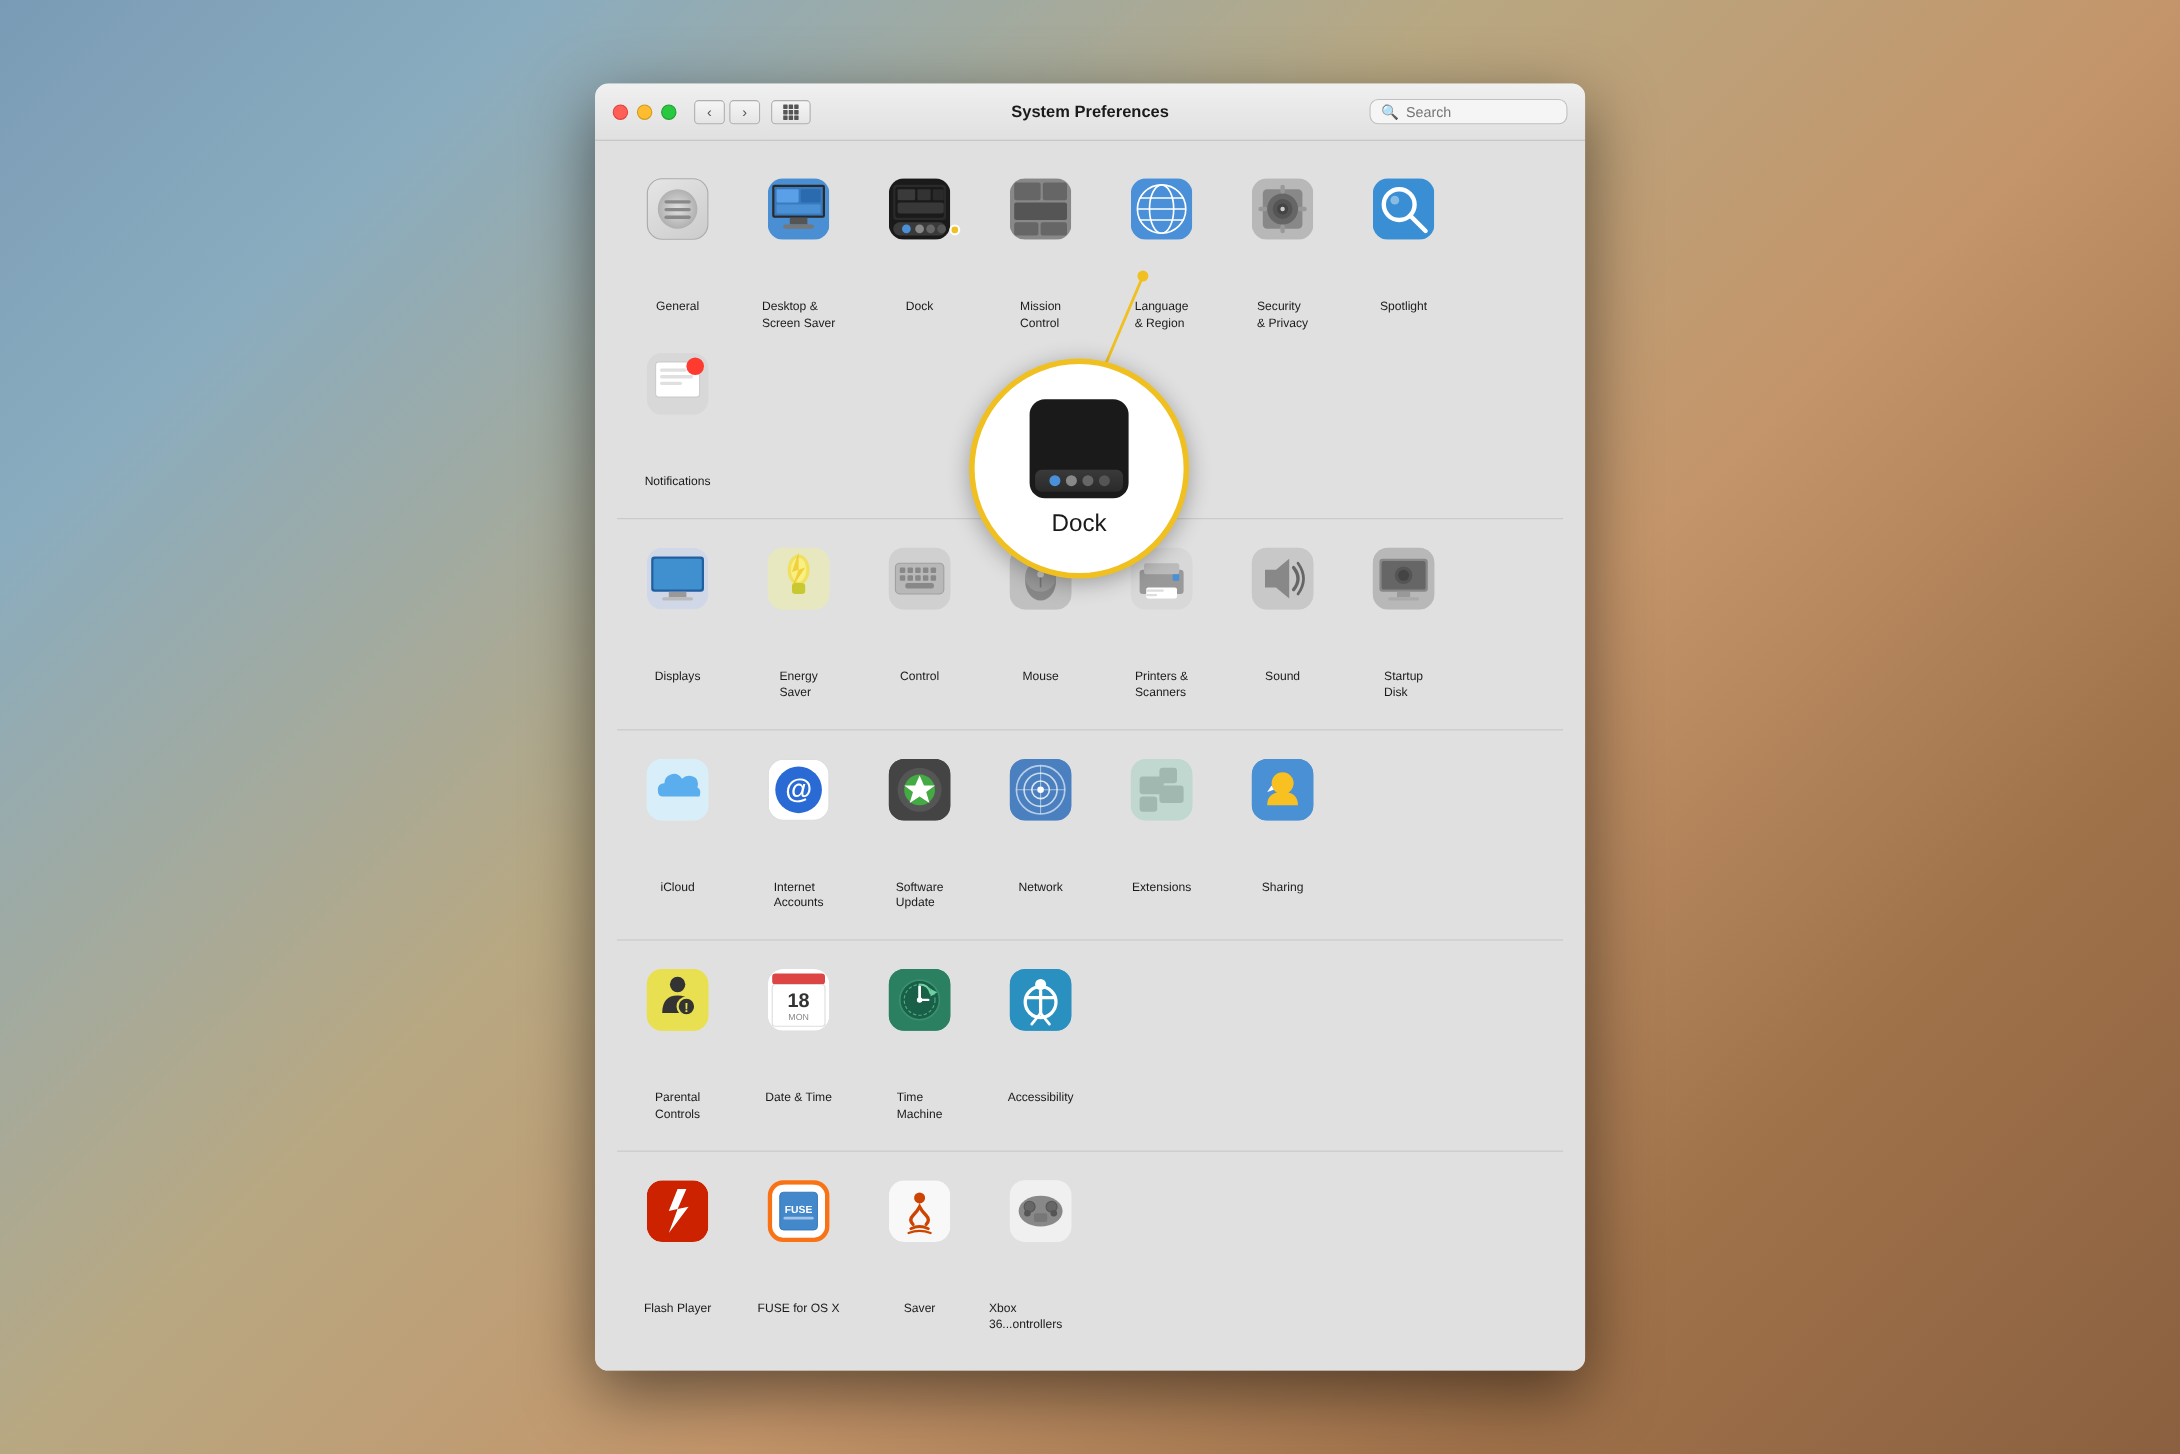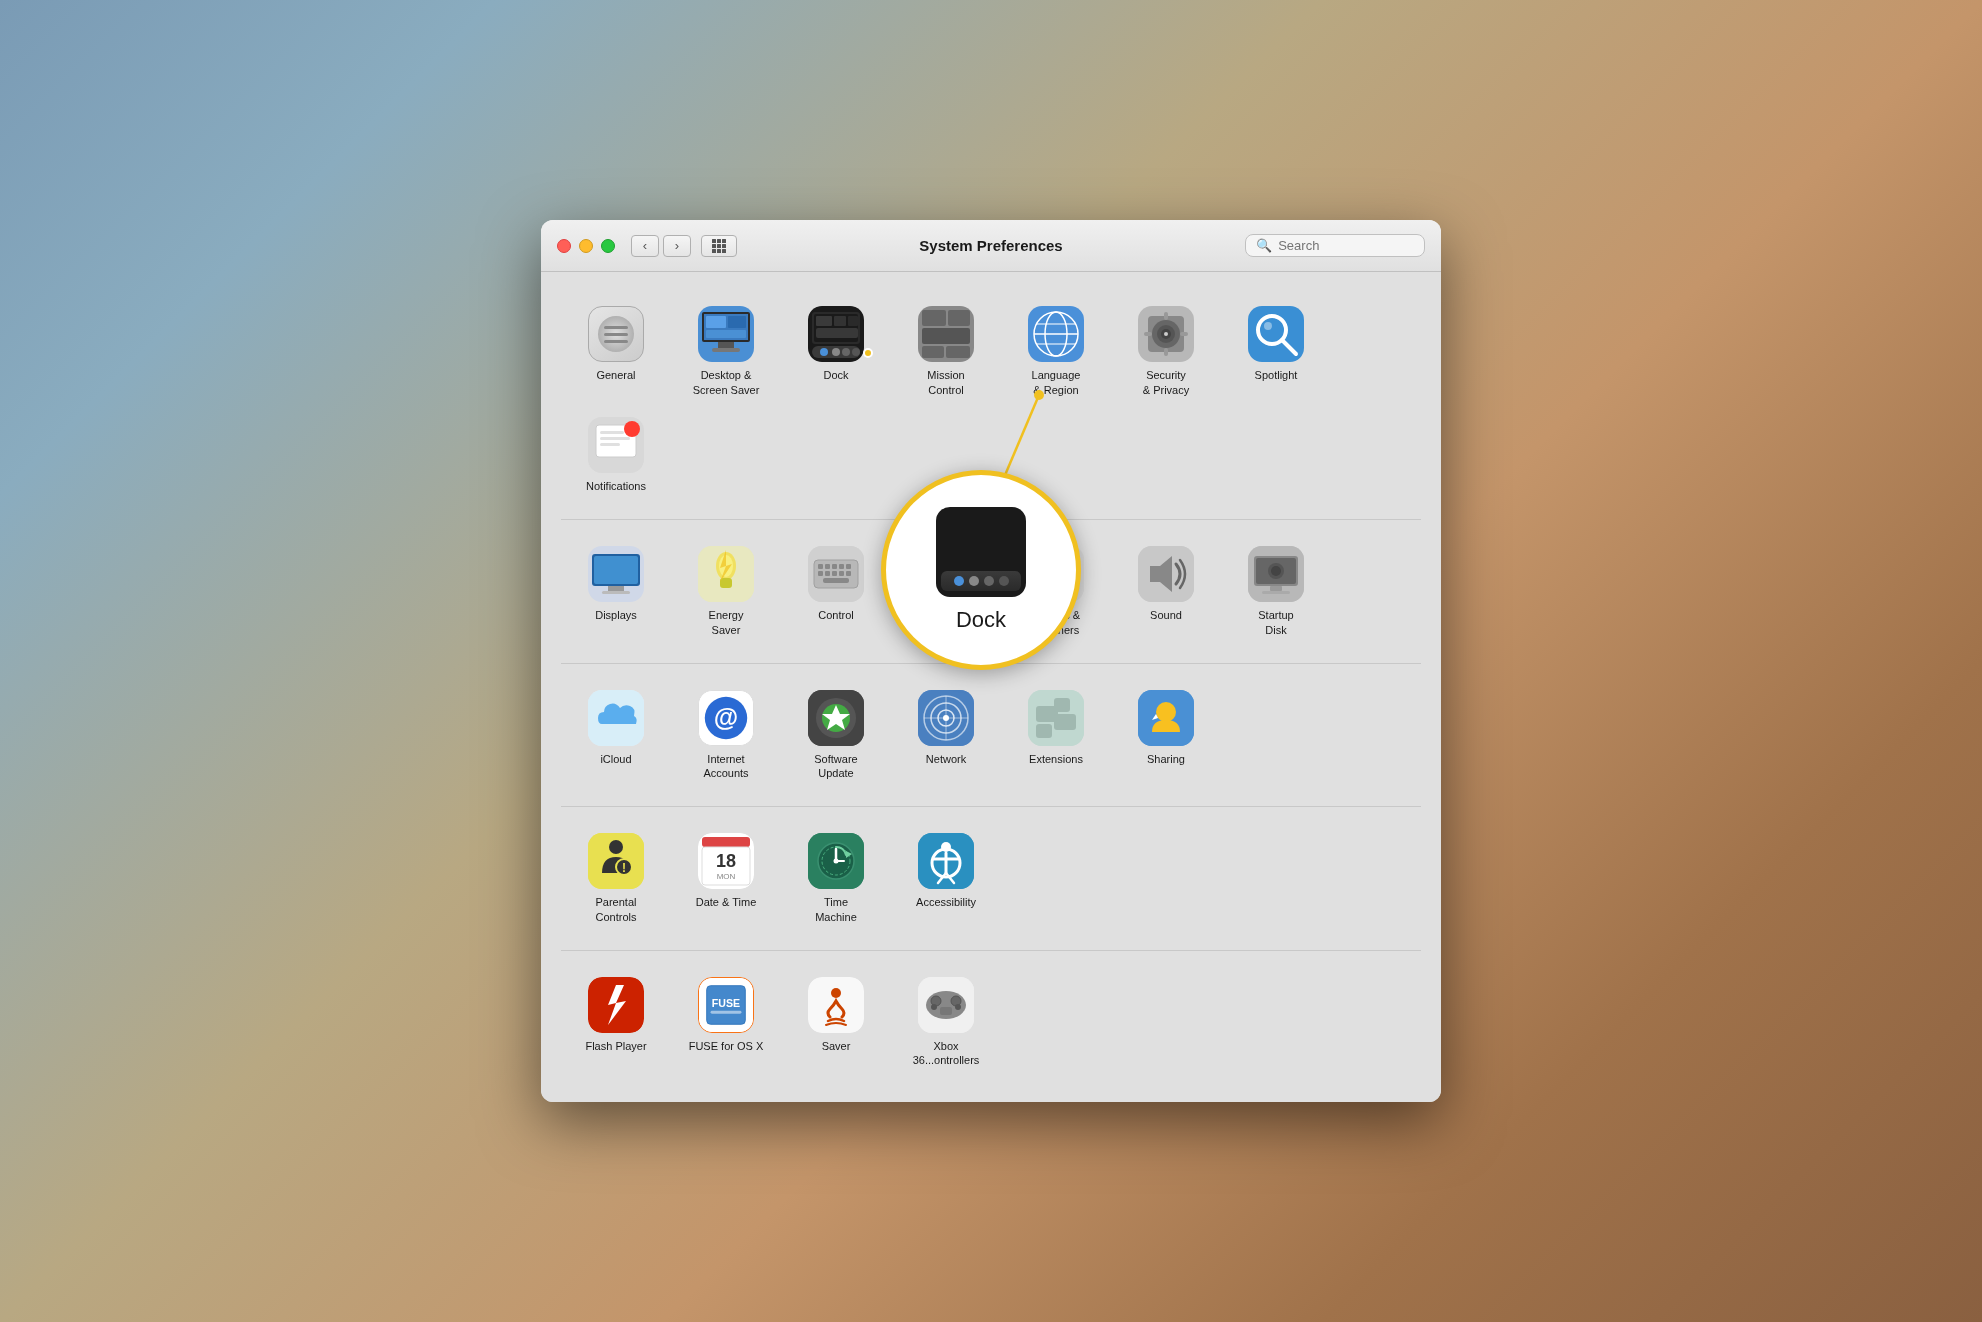--- a/index.html
+++ b/index.html
@@ -170,22 +170,23 @@
       align-items: center;
       justify-content: center;
       border-radius: 12px;
       font-size: 30px;
       position: relative;
     }
 
     .pref-label {
       font-size: 11px;
       color: #1a1a1a;
-      text-align: center;
+      text-align: left;
       line-height: 1.3;
+      margin-top: 48px;
     }
 
     
     .overlay-container {
       position: absolute;
       top: 0;
       left: 0;
       width: 100%;
       height: 100%;
       pointer-events: none;
@@ -626,21 +627,21 @@
         <div class="pref-icon" style="border-radius:14px; overflow:hidden;">
           <svg width="56" height="56" viewBox="0 0 56 56">
             <rect width="56" height="56" fill="#cc2200" rx="14"></rect>
             <polygon points="28,8 20,28 28,26 20,48 38,24 28,26 36,8" fill="white"></polygon>
           </svg>
         </div>
         <span class="pref-label">Flash Player</span>
       </div>
 
       <div class="pref-item">
-        <div class="pref-icon" style="background:#f8f8f8; border-radius:14px; border:1px solid #f97316;">
+        <div class="pref-icon" style="background:#f8f8f8; border-radius:14px; border:4px solid #f97316;">
           <svg width="56" height="56" viewBox="0 0 56 56">
             <rect width="56" height="56" fill="white" rx="14"></rect>
             <rect x="8" y="8" width="40" height="40" rx="4" fill="#4488cc" stroke="#3377bb" stroke-width="1"></rect>
             <text x="28" y="30" text-anchor="middle" fill="white" font-size="11" font-weight="bold" font-family="Arial">FUSE</text>
             <rect x="12" y="34" width="32" height="3" rx="1.5" fill="rgba(255,255,255,0.5)"></rect>
           </svg>
         </div>
         <span class="pref-label">FUSE for OS X</span>
       </div>
 

